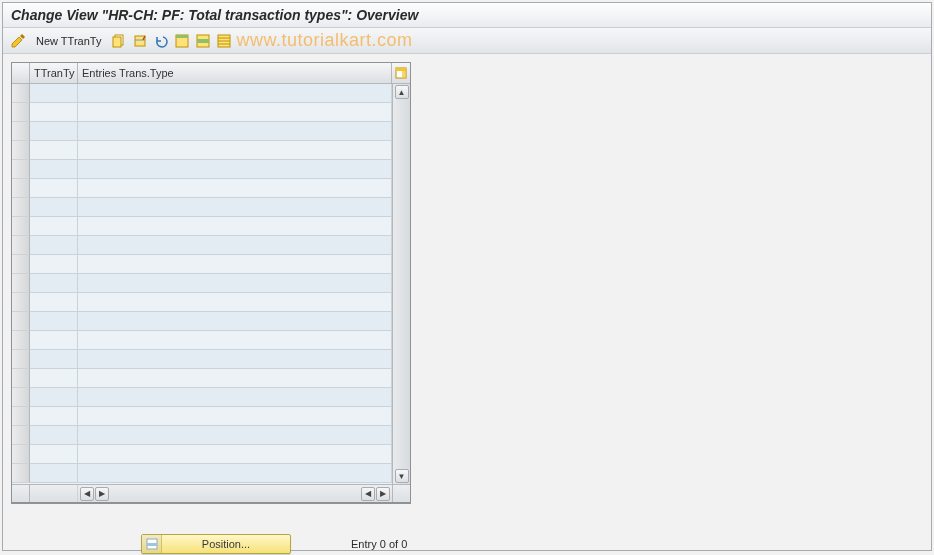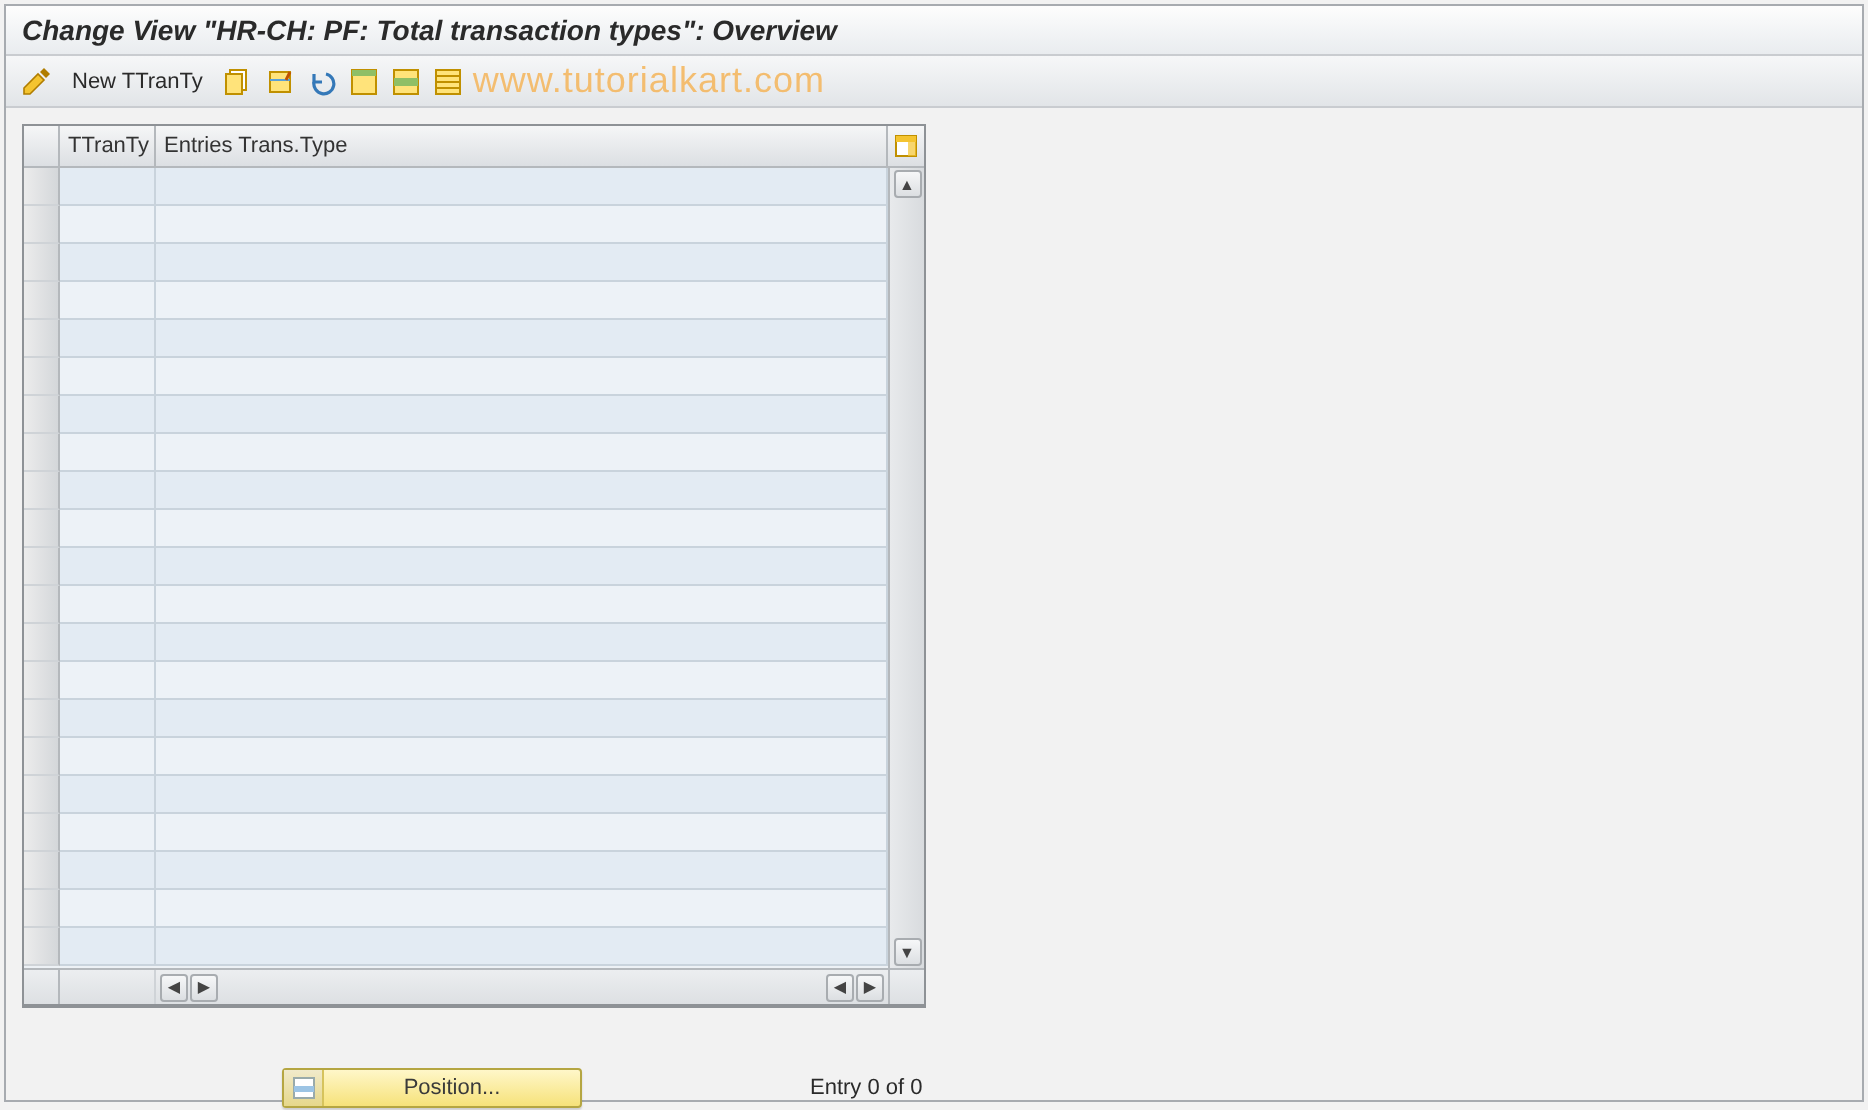--- a/index.html
+++ b/index.html
@@ -62,21 +62,21 @@
     opacity: 0.85;
     font-family: "Segoe Script", cursive, sans-serif;
   }
   .content-area {
     flex: 1;
     padding: 8px;
     display: flex;
     flex-direction: column;
   }
   .grid-wrap {
-    width: 452px;
+    width: 400px;
     border: 1px solid #8e9296;
     border-bottom: 2px solid #8e9296;
     background: #edf1f5;
     display: flex;
     flex-direction: column;
   }
   .grid-header {
     display: flex;
     background: linear-gradient(#f1f3f5, #dadde1);
     border-bottom: 1px solid #b4b8bc;
@@ -160,21 +160,21 @@
   .hscroll .spacer-col1 { width: 48px; height:100%; border-right:1px solid #cfd3d7; }
   .hscroll-track { flex:1; display:flex; align-items:center; justify-content:space-between; padding:0 2px; }
   .hscroll-group { display:flex; gap:1px; }
   .corner { width:18px; border-left:1px solid #b4b8bc; height:100%; }
 
   .footer-row {
     display:flex;
     align-items:center;
     margin-top: 30px;
     padding-left: 130px;
-    gap: 114px;
+    gap: 60px;
   }
   .position-btn {
     width: 150px;
     height: 20px;
     background: linear-gradient(#fff7c9, #f6e27a);
     border: 1px solid #b5a642;
     border-radius: 2px;
     display:flex;
     align-items:center;
     cursor:pointer;

